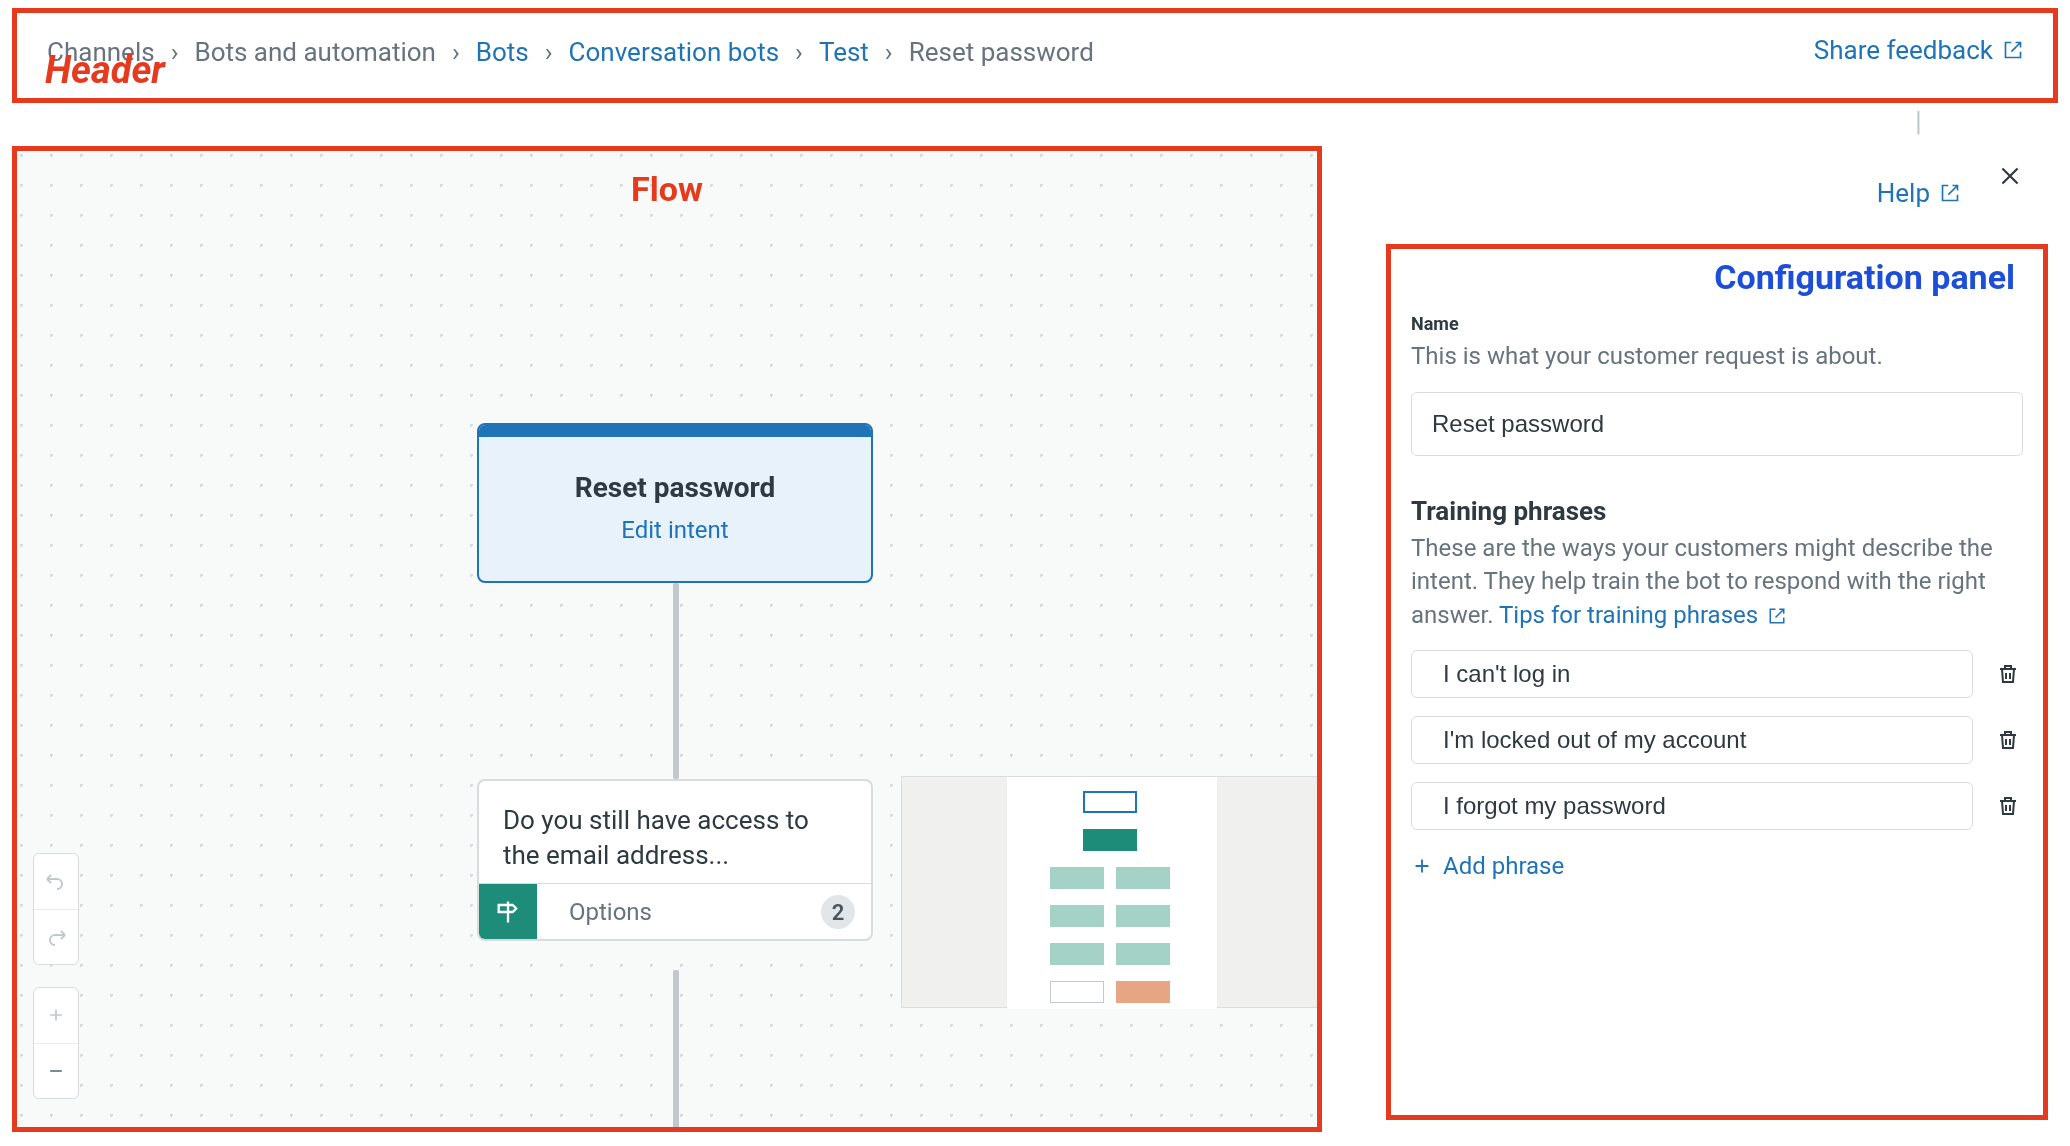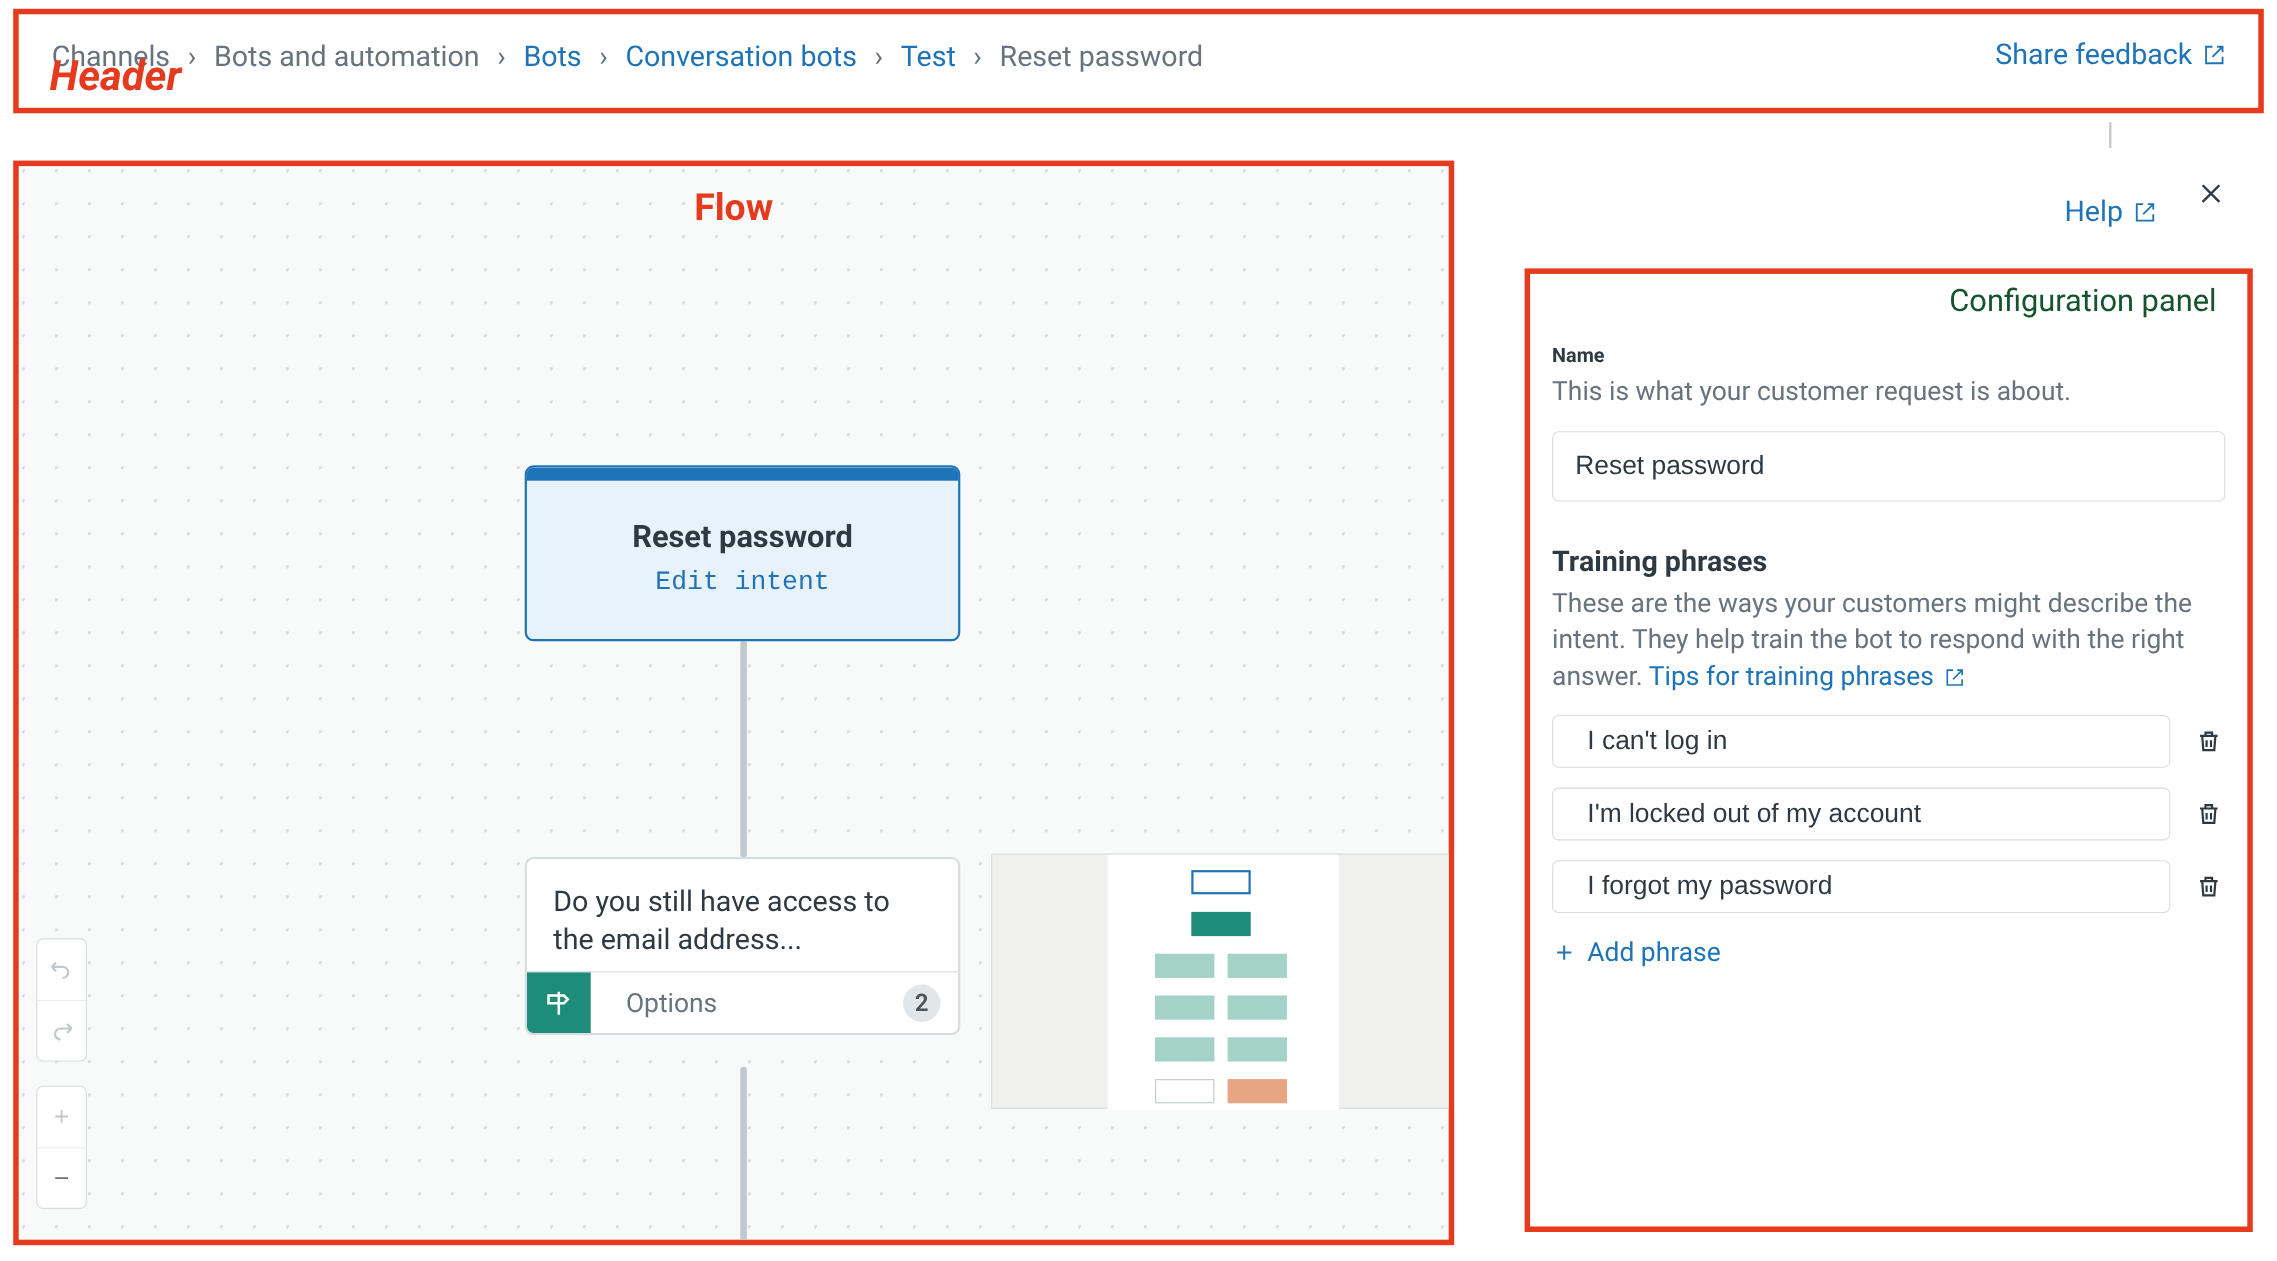--- a/index.html
+++ b/index.html
@@ -24,21 +24,21 @@
   
   .flow { position:absolute; left:12px; top:146px; width:1310px; height:986px; border:5px solid #e63a1f; background:#f8f9f9;
     background-image: radial-gradient(circle at 1px 1px, #d8dcde 1.6px, transparent 1.6px);
     background-size:30px 30px; background-position:3px 3px; overflow:hidden; }
   .flow-label { position:absolute; left:50%; transform:translateX(-50%); top:18px; color:#e63a1f; font-weight:700; font-size:34px; background:transparent; }
 
   .intent-card { position:absolute; left:460px; top:272px; width:396px; height:160px; border-radius:8px; overflow:hidden;
     border:2px solid #1f73b7; background:#e8f2fb; display:flex; flex-direction:column; align-items:center; justify-content:center; }
   .intent-bar { position:absolute; top:0; left:0; right:0; height:12px; background:#1f73b7; }
   .intent-title { font-size:28px; font-weight:700; margin-top:8px; }
-  .intent-action { font-size:24px; color:#1f73b7; margin-top:12px;font-family:Liberation Mono, monospace; }
+  .intent-action { font-size:24px; color:#1f73b7; margin-top:12px; }
 
   .connector-v1 { position:absolute; left:656px; top:432px; width:6px; height:196px; background:#c2c8cc; border-radius:2px; }
   .connector-v2 { position:absolute; left:656px; top:819px; width:6px; height:160px; background:#c2c8cc; border-radius:2px; }
   .corner-line { position:absolute; left:410px; top:978px; width:670px; height:40px; border:6px solid #c2c8cc; border-bottom:none; border-radius:10px 10px 0 0; background:transparent; }
 
   .msg-card { position:absolute; left:460px; top:628px; width:396px; border-radius:8px; border:2px solid #d8dcde; background:#fff; overflow:hidden; }
   .msg-text { padding:22px 24px 10px 24px; font-size:26px; line-height:1.35; color:#2f3941; }
   .msg-footer { display:flex; align-items:center; height:56px; border-top:1px solid #d8dcde; position:relative; }
   .opt-icon { width:58px; height:56px; background:#1d8c78; display:flex; align-items:center; justify-content:center; }
   .opt-label { padding-left:32px; font-size:24px; color:#68737d; }
@@ -56,21 +56,21 @@
   .tb-1 { top:702px; height:112px; }
   .tb-2 { top:836px; height:112px; }
   .tb-btn { width:46px; height:56px; display:flex; align-items:center; justify-content:center; color:#c2c8cc; font-size:28px; cursor:pointer; }
   .tb-sep { height:1px; background:#e9ebed; width:100%; }
 
   
   .close-btn { position:absolute; right:44px; top:160px; width:32px; height:32px; display:flex; align-items:center; justify-content:center; cursor:pointer; color:#2f3941; }
 
   
   .config { position:absolute; right:22px; top:244px; width:662px; height:876px; border:5px solid #e63a1f; background:#fff; padding:0 20px 20px 20px; overflow:hidden; }
-  .config-label { position:absolute; right:28px; top:8px; color:#14532d; font-weight:400; font-size:28px; }
+  .config-label { position:absolute; right:28px; top:8px; color:#1d4ed8; font-weight:700; font-size:34px; }
   .section-title { font-size:18px; font-weight:700; margin-top:64px; }
   .section-title2 { font-size:26px; font-weight:700; margin-top:40px; }
   .section-desc { font-size:24px; color:#68737d; margin-top:6px; line-height:1.4; }
   .name-input { margin-top:18px; width:100%; height:64px; border:1px solid #d8dcde; border-radius:6px; padding:0 20px; font-size:24px; color:#2f3941; }
   .phrase-row { display:flex; align-items:center; gap:20px; margin-top:18px; }
   .phrase-row:first-of-type { margin-top:22px; }
   .phrase-input { flex:1; height:48px; border:1px solid #d8dcde; border-radius:6px; padding:0 31px; font-size:24px; color:#2f3941; }
   .trash { width:30px; height:30px; color:#2f3941; cursor:pointer; display:flex; align-items:center; justify-content:center; flex-shrink:0; }
   .add-phrase { margin-top:22px; display:inline-flex; align-items:center; gap:10px; color:#1f73b7; font-size:24px; cursor:pointer; }
   .tips-link { color:#1f73b7; }

